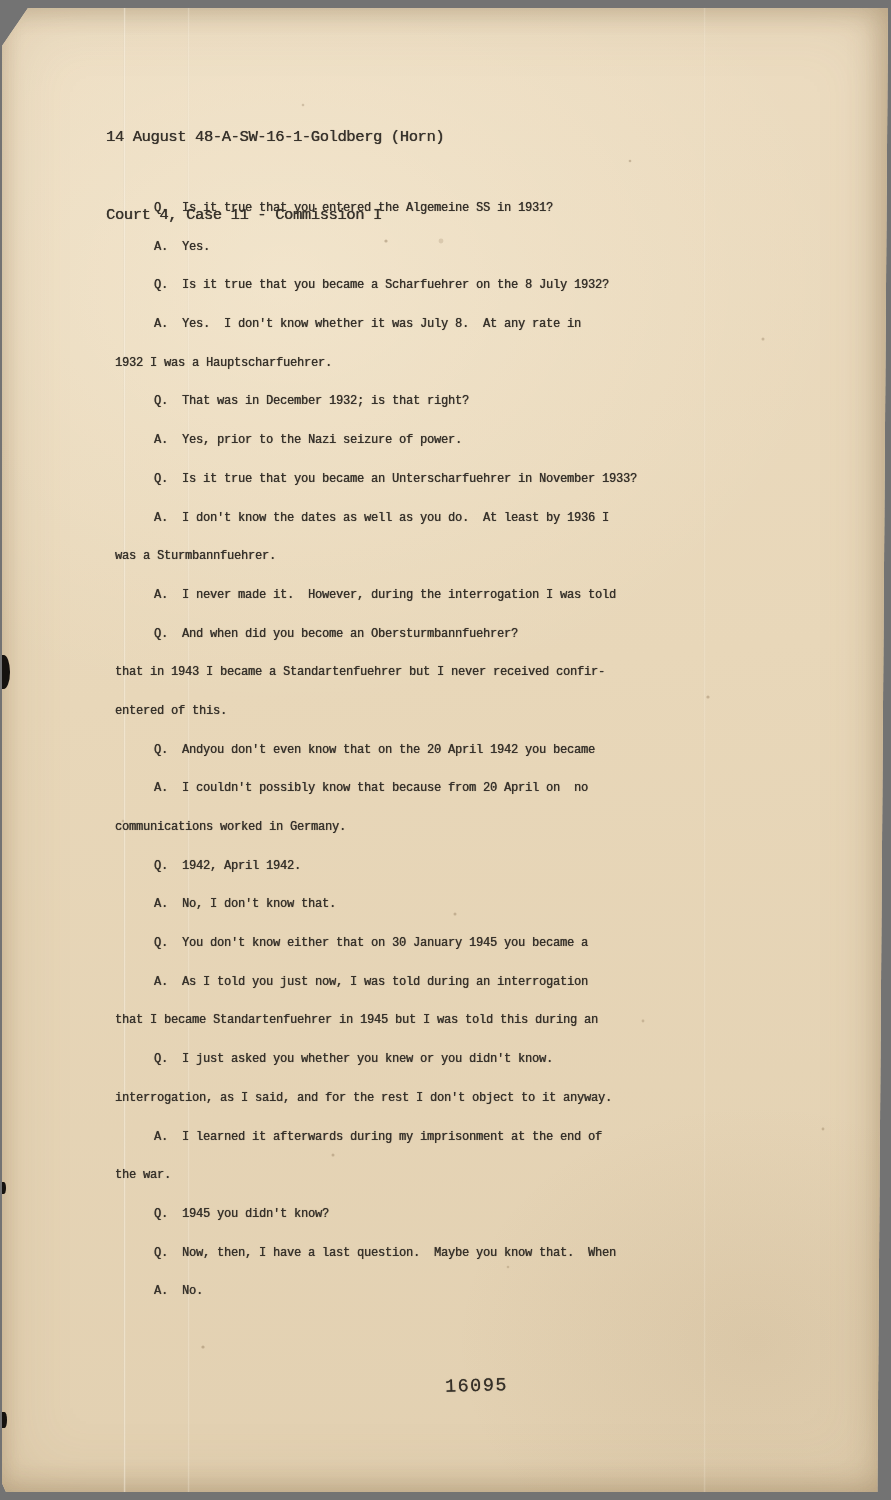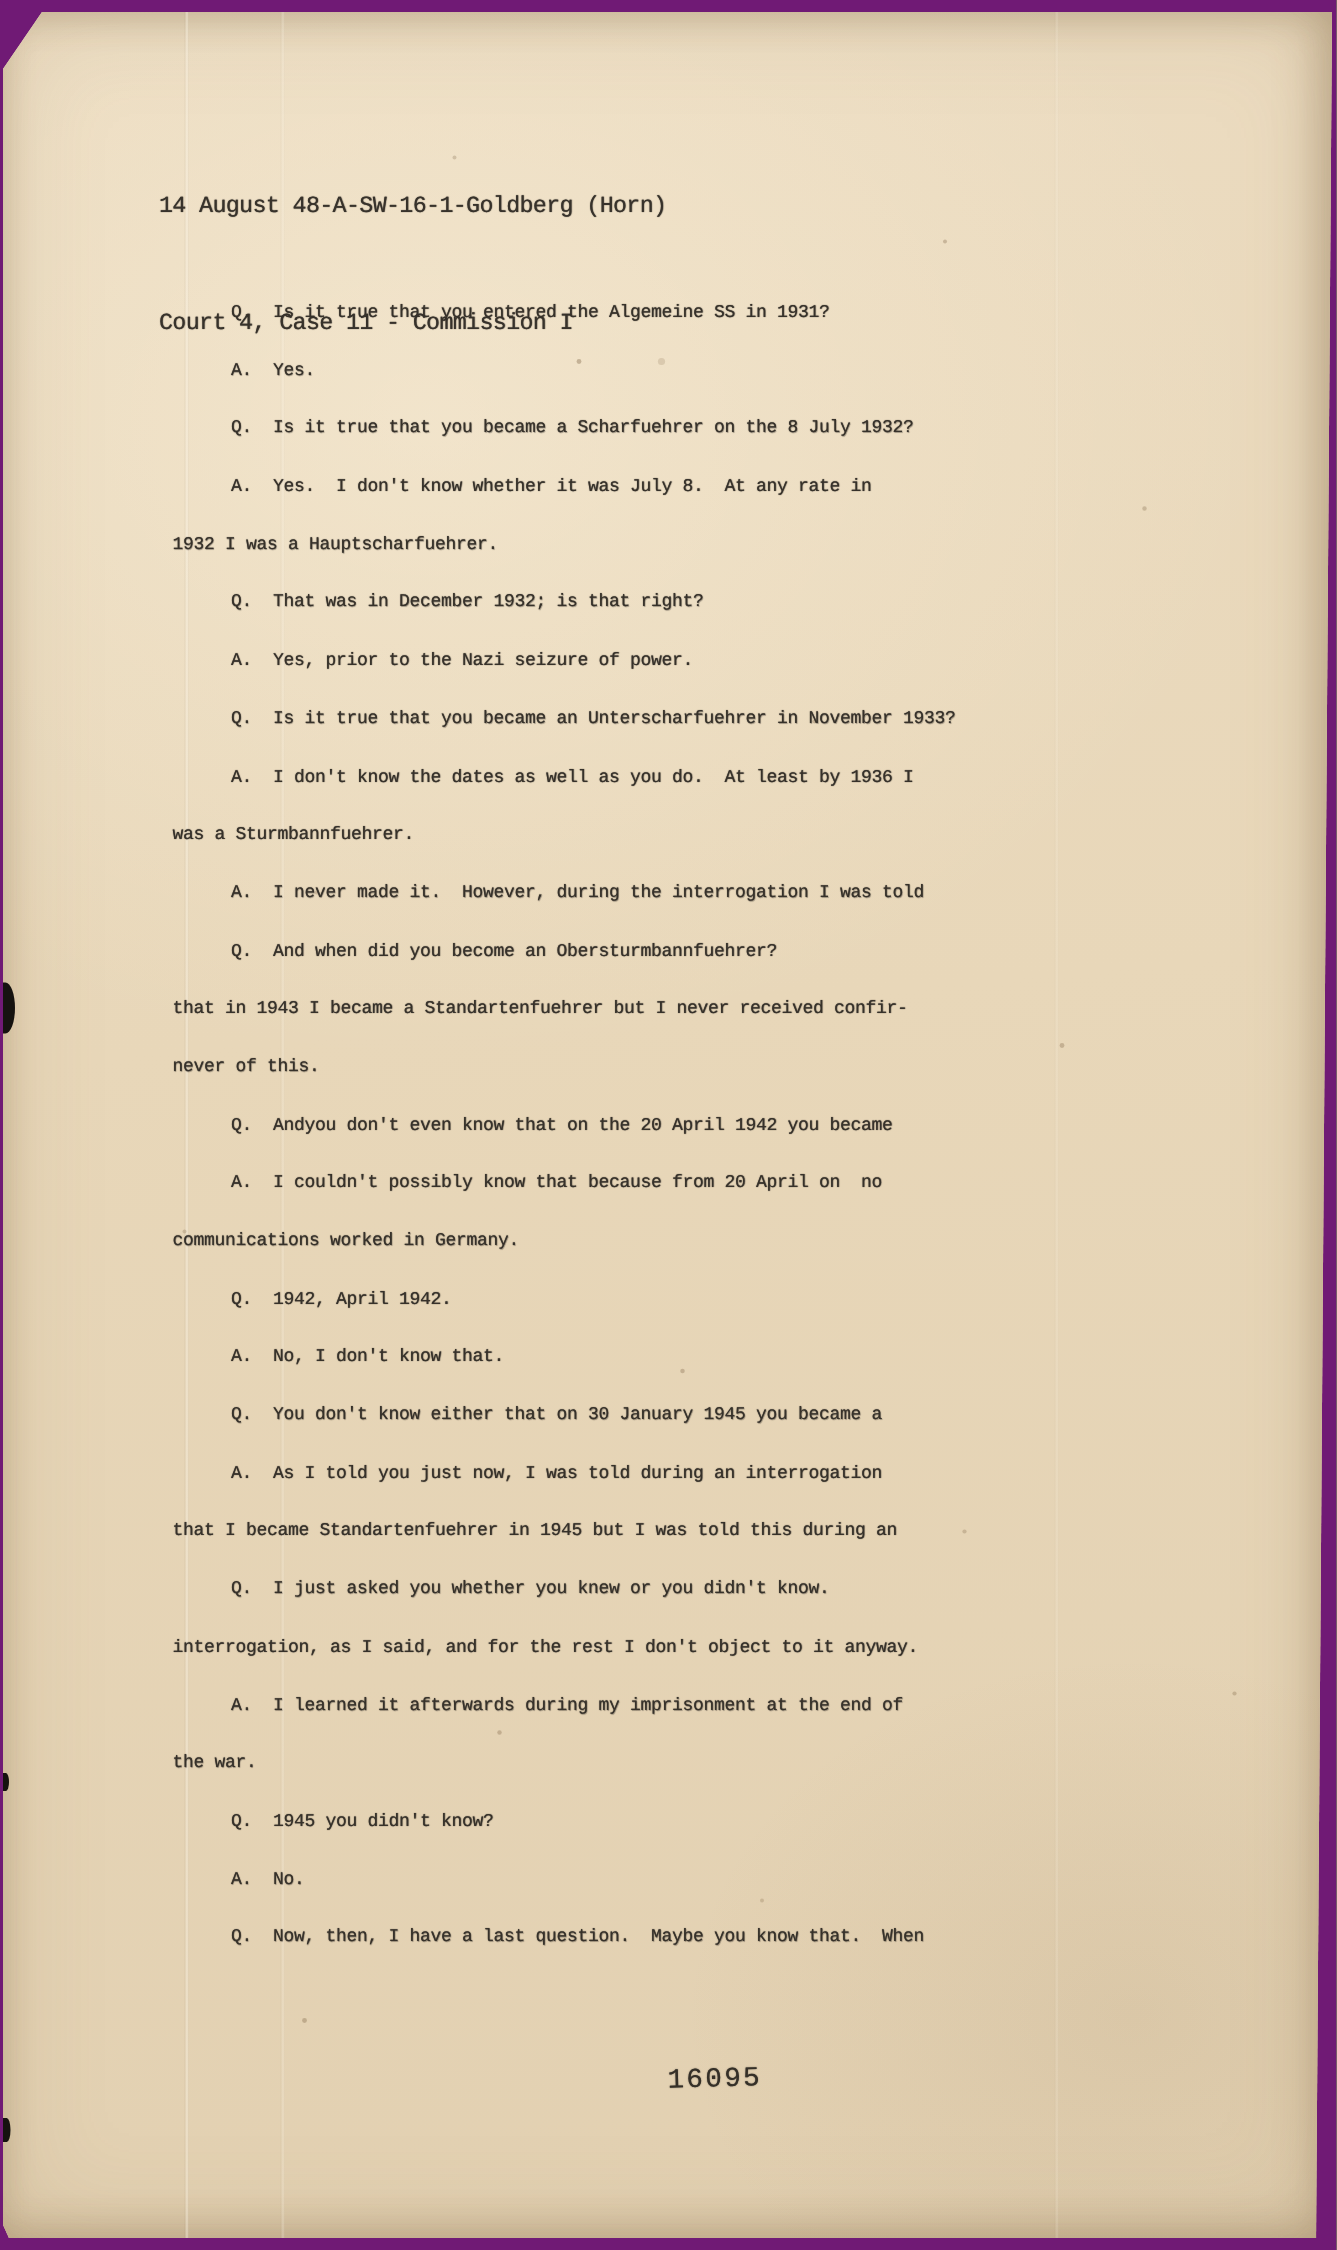--- a/index.html
+++ b/index.html
@@ -2,21 +2,21 @@
 <html><head>
 <meta charset="utf-8">
 <style>
   html, body { margin: 0; padding: 0; }
   body { background: #111; }
 
   .scan {
     position: relative;
     width: 891px;
     height: 1500px;
-    background: #701a75;
+    background: #737373;
     overflow: hidden;
     font-family: "Liberation Mono", "DejaVu Sans Mono", monospace;
   }
 
   .paper {
     position: absolute;
     left: 2px;
     top: 8px;
     width: 886px;
     height: 1484px;
@@ -142,34 +142,34 @@
       <div class="ln ind">A.  Yes.  I don't know whether it was July 8.  At any rate in</div>
       <div class="ln">1932 I was a Hauptscharfuehrer.</div>
       <div class="ln ind">Q.  That was in December 1932; is that right?</div>
       <div class="ln ind">A.  Yes, prior to the Nazi seizure of power.</div>
       <div class="ln ind">Q.  Is it true that you became an Unterscharfuehrer in November 1933?</div>
       <div class="ln ind">A.  I don't know the dates as well as you do.  At least by 1936 I</div>
       <div class="ln">was a Sturmbannfuehrer.</div>
       <div class="ln ind">A.  I never made it.  However, during the interrogation I was told</div>
       <div class="ln ind">Q.  And when did you become an Obersturmbannfuehrer?</div>
       <div class="ln">that in 1943 I became a Standartenfuehrer but I never received confir-</div>
-      <div class="ln">never of this.</div>
+      <div class="ln">entered of this.</div>
       <div class="ln ind">Q.  Andyou don't even know that on the 20 April 1942 you became</div>
       <div class="ln ind">A.  I couldn't possibly know that because from 20 April on  no</div>
       <div class="ln">communications worked in Germany.</div>
       <div class="ln ind">Q.  1942, April 1942.</div>
       <div class="ln ind">A.  No, I don't know that.</div>
       <div class="ln ind">Q.  You don't know either that on 30 January 1945 you became a</div>
       <div class="ln ind">A.  As I told you just now, I was told during an interrogation</div>
       <div class="ln">that I became Standartenfuehrer in 1945 but I was told this during an</div>
       <div class="ln ind">Q.  I just asked you whether you knew or you didn't know.</div>
       <div class="ln">interrogation, as I said, and for the rest I don't object to it anyway.</div>
       <div class="ln ind">A.  I learned it afterwards during my imprisonment at the end of</div>
       <div class="ln">the war.</div>
       <div class="ln ind">Q.  1945 you didn't know?</div>
+      <div class="ln ind">Q.  Now, then, I have a last question.  Maybe you know that.  When</div>
       <div class="ln ind">A.  No.</div>
-      <div class="ln ind">Q.  Now, then, I have a last question.  Maybe you know that.  When</div>
     </div>
 
     <div class="pagenum">16095</div>
 
   </div>
 </div>
 
 </body></html>

